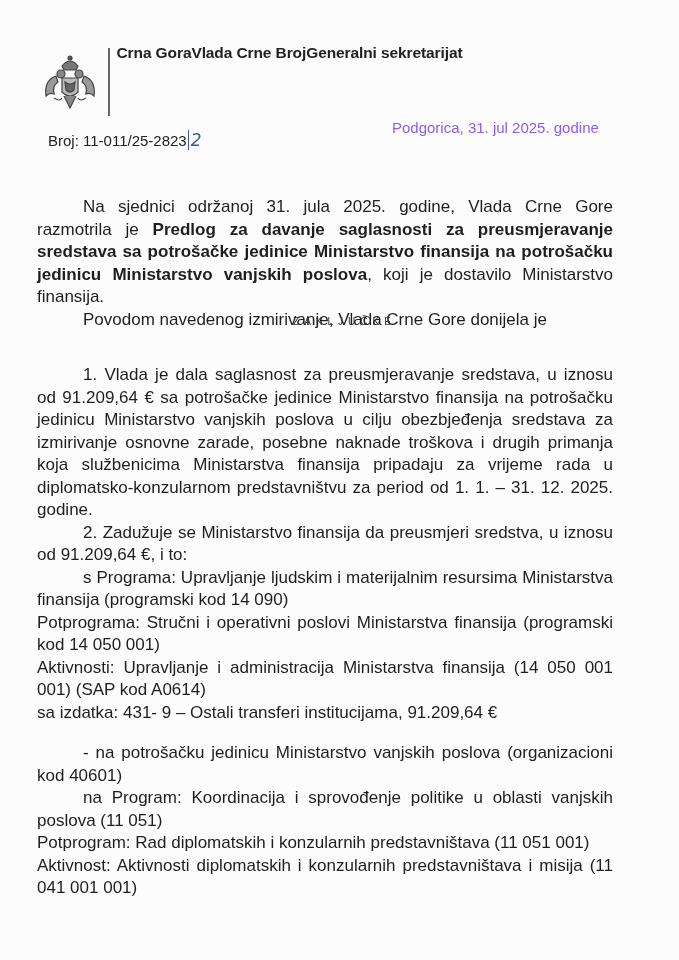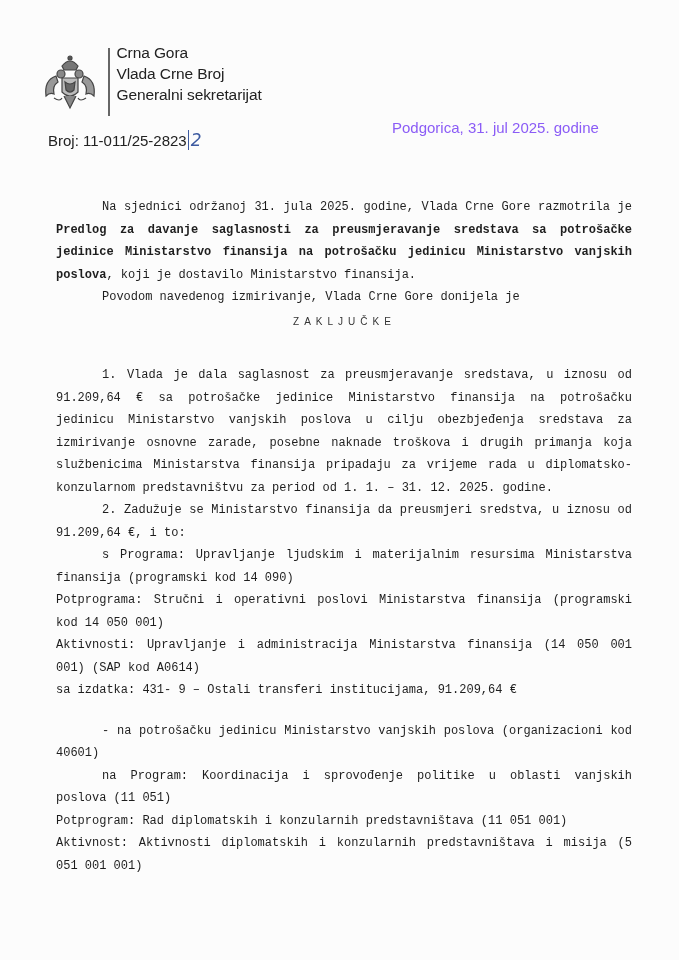--- a/index.html
+++ b/index.html
@@ -35,22 +35,22 @@
     .vbar {
       width: 1.5px;
       height: 68px;
       background: #666;
       margin-left: 8px;
       margin-right: 7px;
       margin-top: 6px;
     }
     .org-lines {
       display: flex;
-      flex-direction: column;
-      font-weight: normal;
+      flex-direction: row;
+      font-weight: bold;
       font-size: 15.5px;
       line-height: 21px;
       letter-spacing: -0.1px;
       color: #222;
     }
     .broj {
       position: absolute;
       left: 48px;
       top: 130px;
       font-size: 15px;
@@ -67,26 +67,25 @@
     }
     .date {
       position: absolute;
       left: 392px;
       top: 119px;
       font-size: 15px;
       color: #8b5cf6;
     }
     .body-text {
       position: absolute;
-      left: 56px;
+      left: 37px;
       width: 576px;
-      font-size: 12px;
+      font-size: 17px;
       line-height: 22.5px;
       color: #1e1e1e;
-      font-family: Liberation Mono, monospace;
     }
     .para {
       margin: 0;
       text-align: justify;
     }
     .indent { text-indent: 46px; }
     .b { font-weight: bold; }
     .title {
       position: absolute;
       left: 0;
@@ -152,16 +151,16 @@
     <p class="para indent">1. Vlada je dala saglasnost za preusmjeravanje sredstava, u iznosu od 91.209,64 € sa potrošačke jedinice Ministarstvo finansija na potrošačku jedinicu Ministarstvo vanjskih poslova u cilju obezbjeđenja sredstava za izmirivanje osnovne zarade, posebne naknade troškova i drugih primanja koja službenicima Ministarstva finansija pripadaju za vrijeme rada u diplomatsko-konzularnom predstavništvu za period od 1. 1. – 31. 12. 2025. godine.</p>
     <p class="para indent">2. Zadužuje se Ministarstvo finansija da preusmjeri sredstva, u iznosu od 91.209,64 €, i to:</p>
     <p class="para indent">s Programa: Upravljanje ljudskim i materijalnim resursima Ministarstva finansija (programski kod 14 090)</p>
     <p class="para">Potprograma: Stručni i operativni poslovi Ministarstva finansija (programski kod 14 050 001)</p>
     <p class="para">Aktivnosti: Upravljanje i administracija Ministarstva finansija (14 050 001 001) (SAP kod A0614)</p>
     <p class="para">sa izdatka: 431- 9 – Ostali transferi institucijama, 91.209,64 €</p>
     <div class="gap"></div>
     <p class="para indent">- na potrošačku jedinicu Ministarstvo vanjskih poslova (organizacioni kod 40601)</p>
     <p class="para indent">na Program: Koordinacija i sprovođenje politike u oblasti vanjskih poslova (11 051)</p>
     <p class="para">Potprogram: Rad diplomatskih i konzularnih predstavništava (11 051 001)</p>
-    <p class="para">Aktivnost: Aktivnosti diplomatskih i konzularnih predstavništava i misija (5 051 001 001)</p>
+    <p class="para">Aktivnost: Aktivnosti diplomatskih i konzularnih predstavništava i misija (11 041 001 001)</p>
   </div>
 
 </div>
 
 </body></html>

